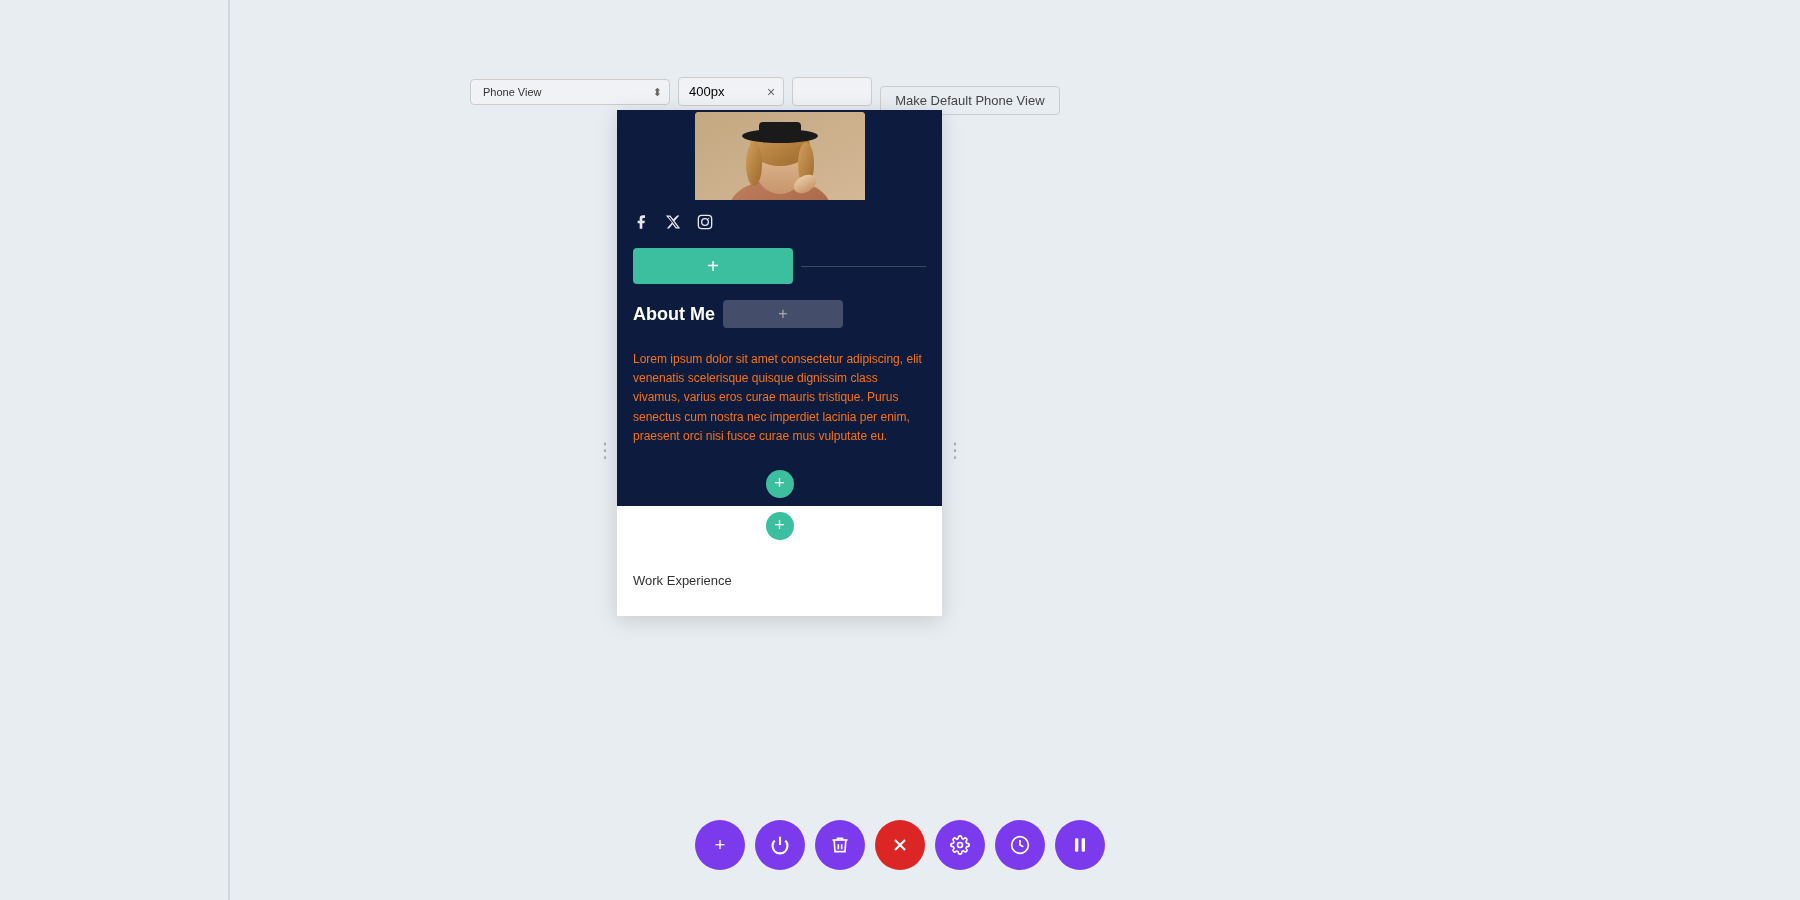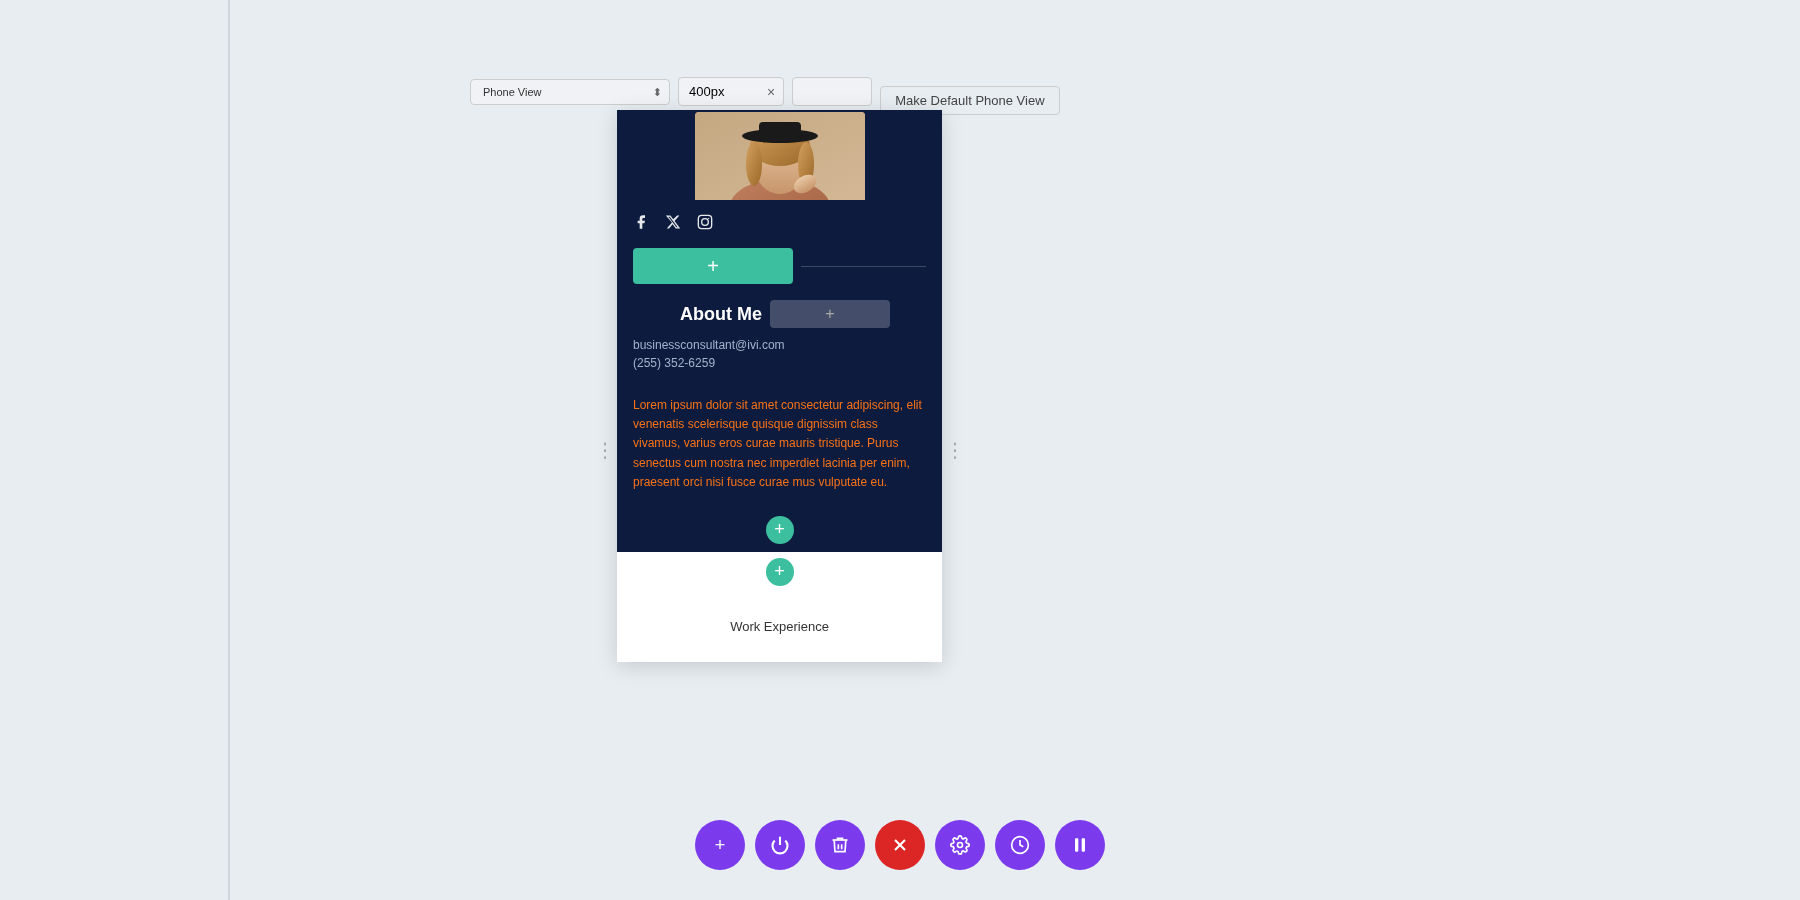--- a/index.html
+++ b/index.html
@@ -222,21 +222,20 @@
 
     
     .about-section {
       padding: 8px 16px 14px;
     }
     .about-header {
       display: flex;
       align-items: center;
       gap: 8px;
       margin-bottom: 10px;
-      margin-left: 47px;
     }
     .about-title {
       color: #fff;
       font-size: 18px;
       font-weight: 600;
     }
     .about-add-btn {
       background: #444e6a;
       border: none;
       border-radius: 4px;
@@ -297,21 +296,20 @@
       padding: 6px 0;
       background: #fff;
     }
 
     
     .white-section {
       background: #fff;
       height: 70px;
       display: flex;
       align-items: center;
-      justify-content: center;
       padding: 12px 16px;
     }
     .work-exp-text {
       color: #333;
       font-size: 13px;
       font-weight: 500;
     }
 
     
     .bottom-toolbar {
@@ -462,24 +460,20 @@
       <button class="add-btn-green">+</button>
       <div class="add-row-line"></div>
     </div>
 
     <div class="about-section">
       <div class="about-header">
         <span class="about-title">About Me</span>
         <button class="about-add-btn">+</button>
       </div>
 
-      <div class="contact-info">
-        <div class="contact-email">businessconsultant@ivi.com</div>
-        <div class="contact-phone">(255) 352-6259</div>
-      </div>
 
       <div style="height:12px;"></div>
 
       <div class="bio-text">Lorem ipsum dolor sit amet consectetur adipiscing, elit venenatis scelerisque quisque dignissim class vivamus, varius eros curae mauris tristique. Purus senectus cum nostra nec imperdiet lacinia per enim, praesent orci nisi fusce curae mus vulputate eu.</div>
     </div>
 
     <div class="add-block-btn">
       <button class="circle-add">+</button>
     </div>
 

